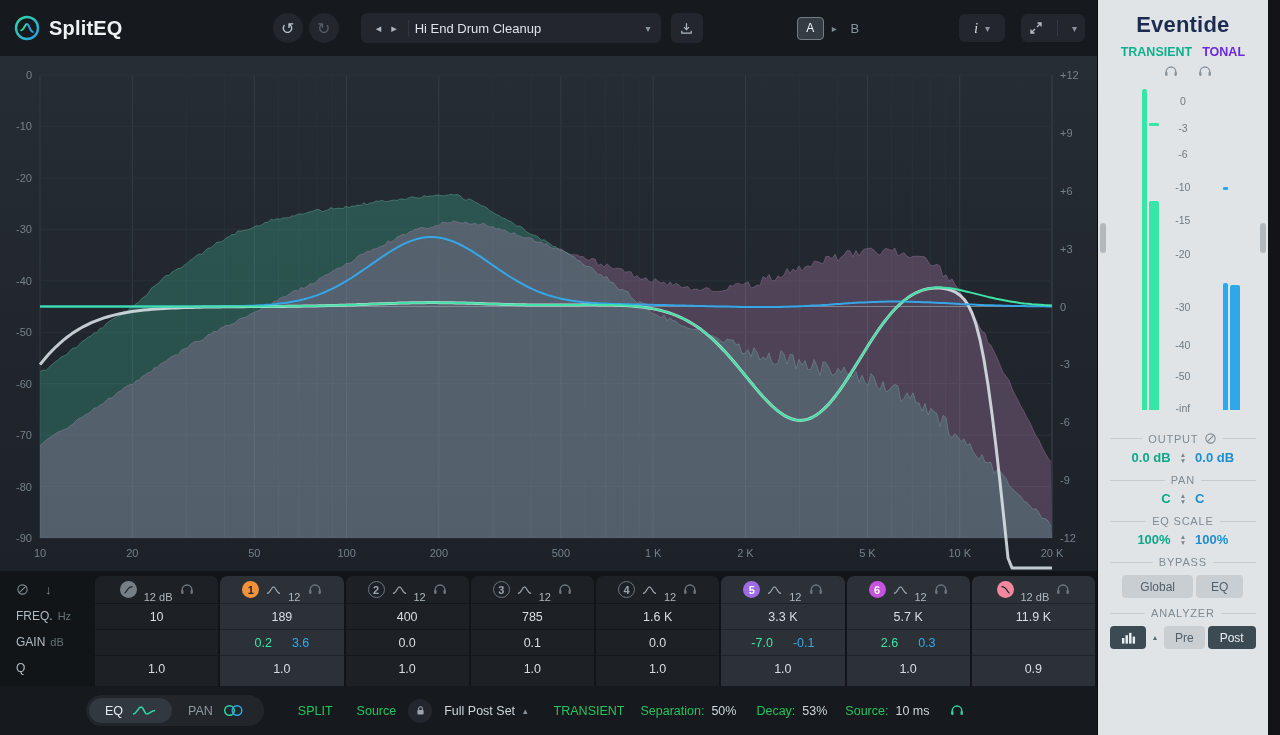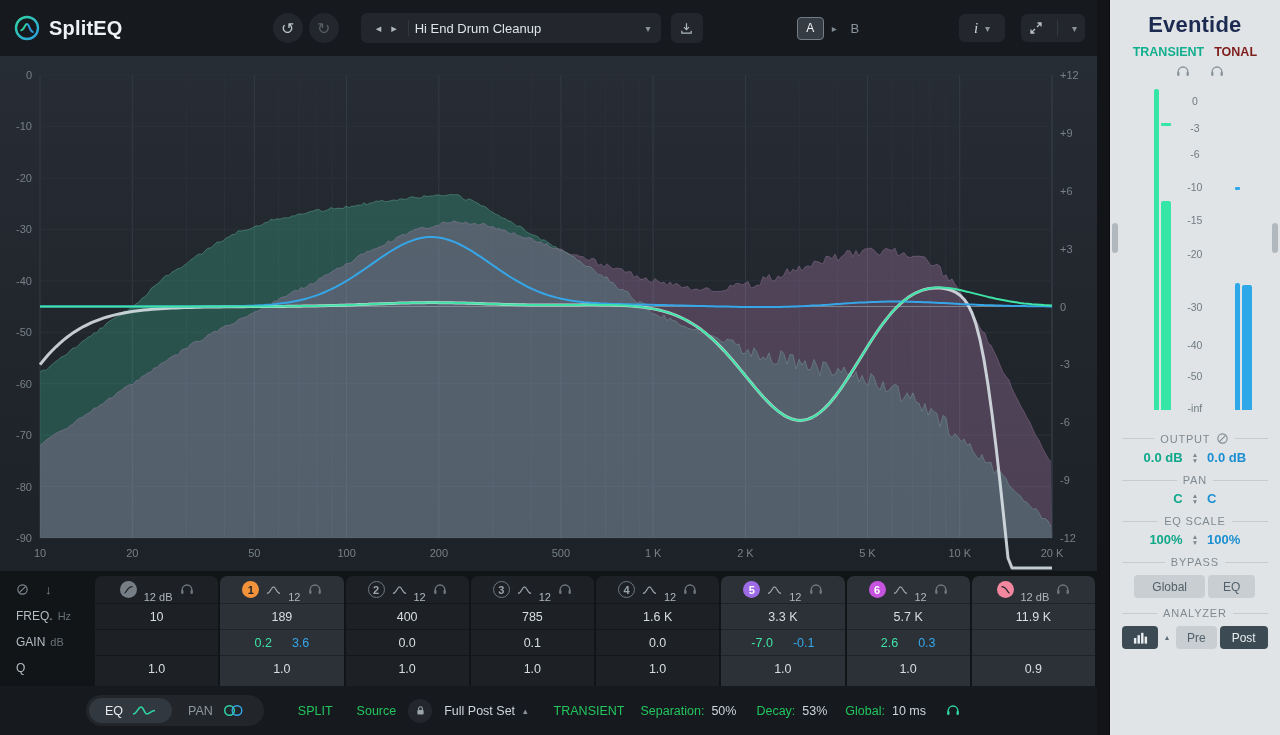--- a/index.html
+++ b/index.html
@@ -1,17 +1,17 @@
 <!DOCTYPE html>
 <html><head>
 <meta charset="utf-8">
 <style>
 *{margin:0;padding:0;box-sizing:border-box;}
 html,body{width:1280px;height:735px;background:#121418;font-family:"Liberation Sans",sans-serif;overflow:hidden;}
-.app{display:flex;width:1260px;height:735px;gap:12px;}
+.app{display:flex;width:1260px;height:735px;}
 .left{width:1097px;display:flex;flex-direction:column;}
 
 .topbar{height:56px;background:#16191d;display:flex;align-items:center;padding:0 12px 0 14px;}
 .logo{display:flex;align-items:center;gap:9px;}
 .logo-text{color:#eef2f5;font-size:20px;font-weight:bold;letter-spacing:0.2px;}
 .tb-btn{height:28px;background:#23272d;border:none;border-radius:6px;color:#b9c2c9;display:flex;align-items:center;justify-content:center;font-size:13px;cursor:pointer;}
 .round{width:30px;height:30px;border-radius:15px;font-size:16px;}
 .dim{color:#565e66;}
 .preset{height:30px;background:#23272d;border-radius:6px;display:flex;align-items:center;padding:0 10px;width:300px;margin-left:22px;}
 .preset .nav{background:none;border:none;color:#aeb7bd;font-size:11px;padding:0 5px;cursor:pointer;}
@@ -62,21 +62,21 @@
 .bb-value{color:#cdd6dc;}
 .lockbtn{width:24px;height:24px;border-radius:12px;background:#23272d;color:#9aa4ab;display:flex;align-items:center;justify-content:center;border:none;}
 .srcdd{display:flex;align-items:center;gap:8px;color:#cdd6dc;cursor:pointer;}
 .up{color:#8a939b;font-size:9px;}
 .bb-phone{color:#2fd6a4;display:flex;}
 
 .side{width:183px;background:#e1e4e6;border-left:1px solid #0b0d0f;padding:0 12px;display:flex;flex-direction:column;}
 .brand{margin-top:12px;text-align:center;font-size:22px;font-weight:bold;color:#1c2b52;letter-spacing:0.2px;}
 .tabs{margin-top:7px;display:flex;justify-content:center;gap:10px;font-size:12.5px;font-weight:bold;}
 .tab-teal{color:#11af8e;cursor:pointer;}
-.tab-blue{color:#7f1d1d;cursor:pointer;}
+.tab-blue{color:#6d28d9;cursor:pointer;}
 .meter-area{position:relative;height:362px;margin-top:2px;}
 .mtick{position:absolute;left:0;right:0;text-align:center;font-size:10.5px;color:#6f7a82;}
 .mbar{position:absolute;border-radius:2px 2px 0 0;}
 .mpeak{position:absolute;height:3px;border-radius:1px;}
 .mphone{position:absolute;top:4px;color:#8a949c;}
 .mslider{position:absolute;top:162px;width:6px;height:30px;background:#b2b9be;border-radius:3px;cursor:pointer;}
 .shdr{display:flex;align-items:center;gap:6px;margin-top:9px;color:#7f8a92;font-size:11px;letter-spacing:0.8px;}
 .shdr .line{flex:1;height:1px;background:#c6cbce;}
 .shdr .ic{display:flex;color:#7f8a92;}
 .vrow{display:flex;align-items:center;justify-content:center;gap:9px;margin-top:5px;font-size:13px;font-weight:bold;}
@@ -479,21 +479,21 @@
         </button>
       <div class="srcdd" style="margin-left:12px;">
         <span>Full Post Set</span>
         <span class="up">▴</span>
       </div>
       <span class="bb-label" style="margin-left:26px;">TRANSIENT</span>
       <span class="bb-label" style="margin-left:16px;">Separation:</span>
       <span class="bb-value" style="margin-left:7px;">50%</span>
       <span class="bb-label" style="margin-left:20px;">Decay:</span>
       <span class="bb-value" style="margin-left:7px;">53%</span>
-      <span class="bb-label" style="margin-left:18px;">Global:</span>
+      <span class="bb-label" style="margin-left:18px;">Source:</span>
       <span class="bb-value" style="margin-left:7px;">10 ms</span>
       <span class="bb-phone" style="margin-left:20px;">
           <svg width="14" height="13" viewBox="0 0 14 13">
             <path d="M2.2,10 V6.8 A4.8,4.8 0 0 1 11.8,6.8 V10" fill="none" stroke="currentColor" stroke-width="1.4"></path>
             <rect x="1.2" y="7" width="2.3" height="4" rx="1" fill="currentColor"></rect>
             <rect x="10.5" y="7" width="2.3" height="4" rx="1" fill="currentColor"></rect>
           </svg>
         </span>
     </div>
   </div>

